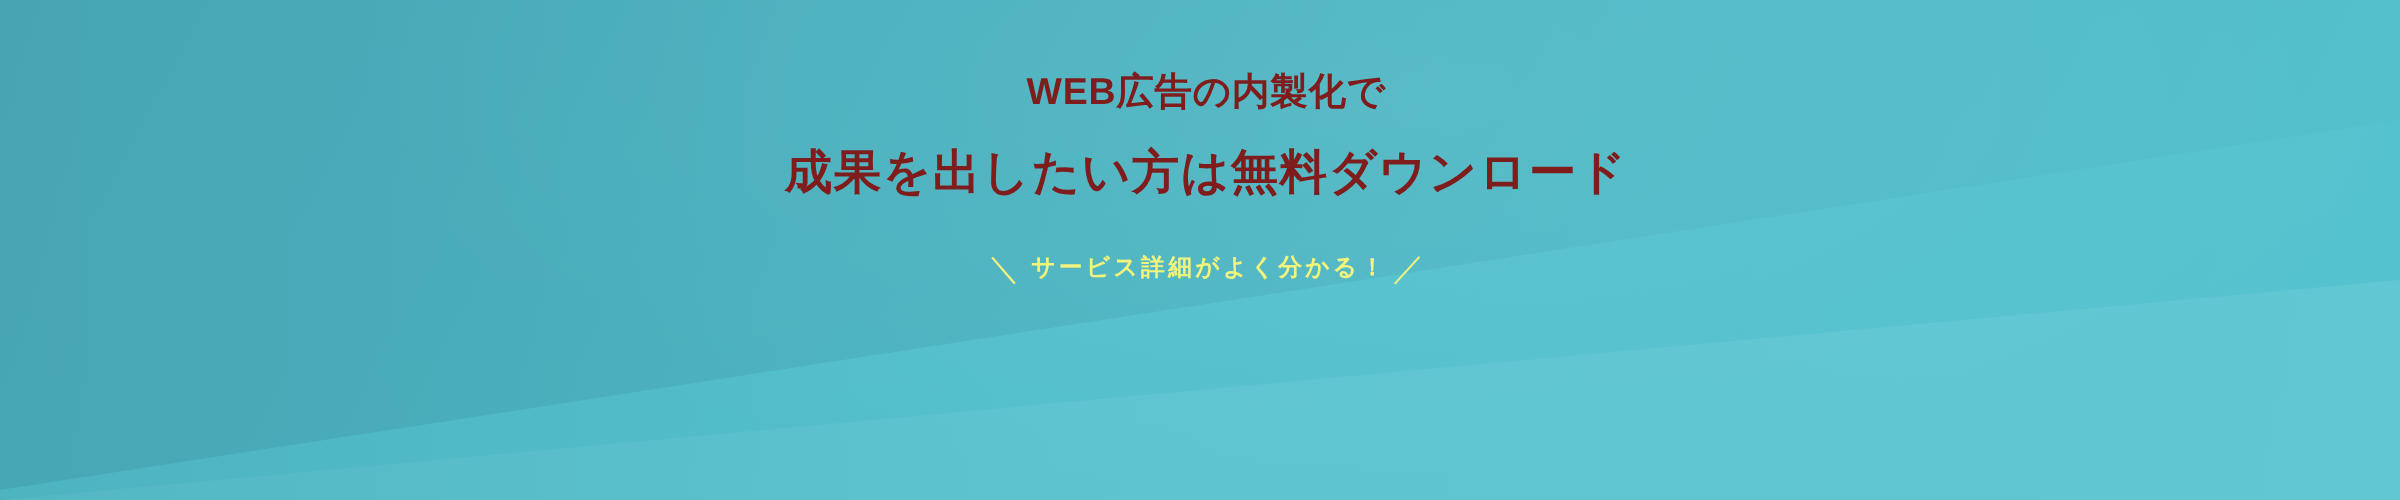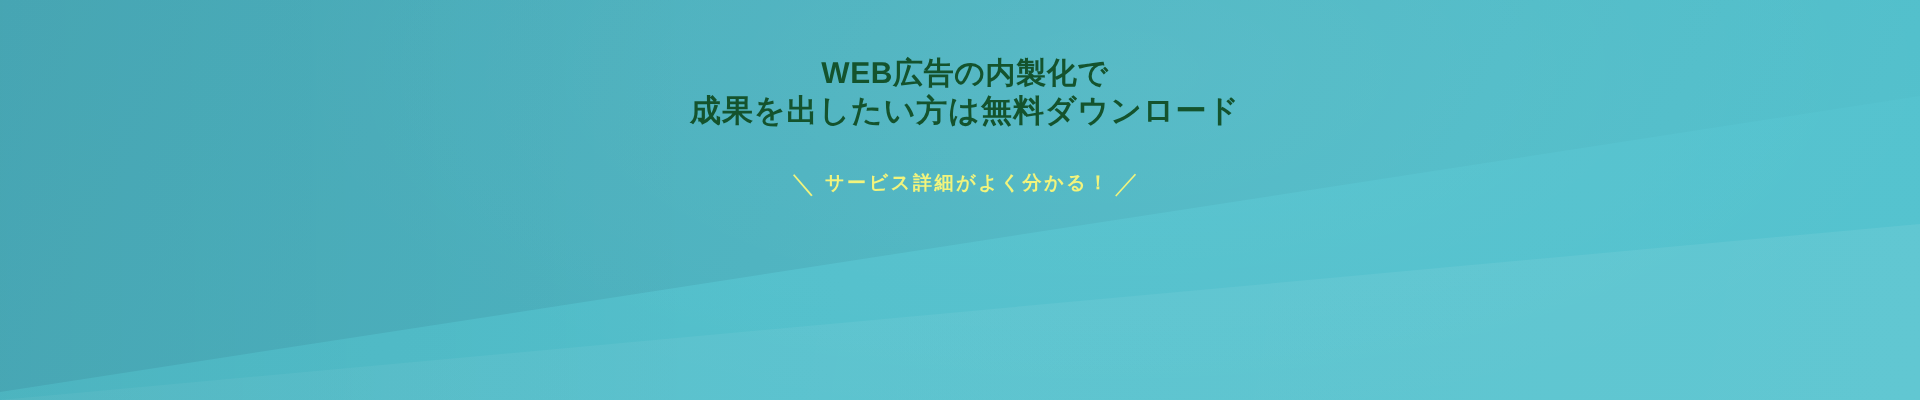--- a/index.html
+++ b/index.html
@@ -71,39 +71,39 @@
     align-items: center;
     
     padding-left: 10px;
     box-sizing: border-box;
   }
 
   .headline {
     margin: 0;
     padding: 0;
     text-align: center;
-    color: #14532d;
+    color: #7f1d1d;
     font-weight: 700;
     letter-spacing: 0.012em;
     text-rendering: geometricPrecision;
   }
 
   .headline-line-1 {
     display: block;
     font-size: 30px;
     line-height: 1;
     margin-top: 59px;
     letter-spacing: 0.02em;
   }
 
   .headline-line-2 {
     display: block;
-    font-size: 31px;
+    font-size: 38px;
     line-height: 1;
-    margin-top: 6px;
+    margin-top: 30px;
     letter-spacing: 0.03em;
   }
 
   .subtitle-row {
     display: flex;
     align-items: center;
     justify-content: center;
     margin-top: 45px;
     color: #F2F47C;
     font-size: 19px;

